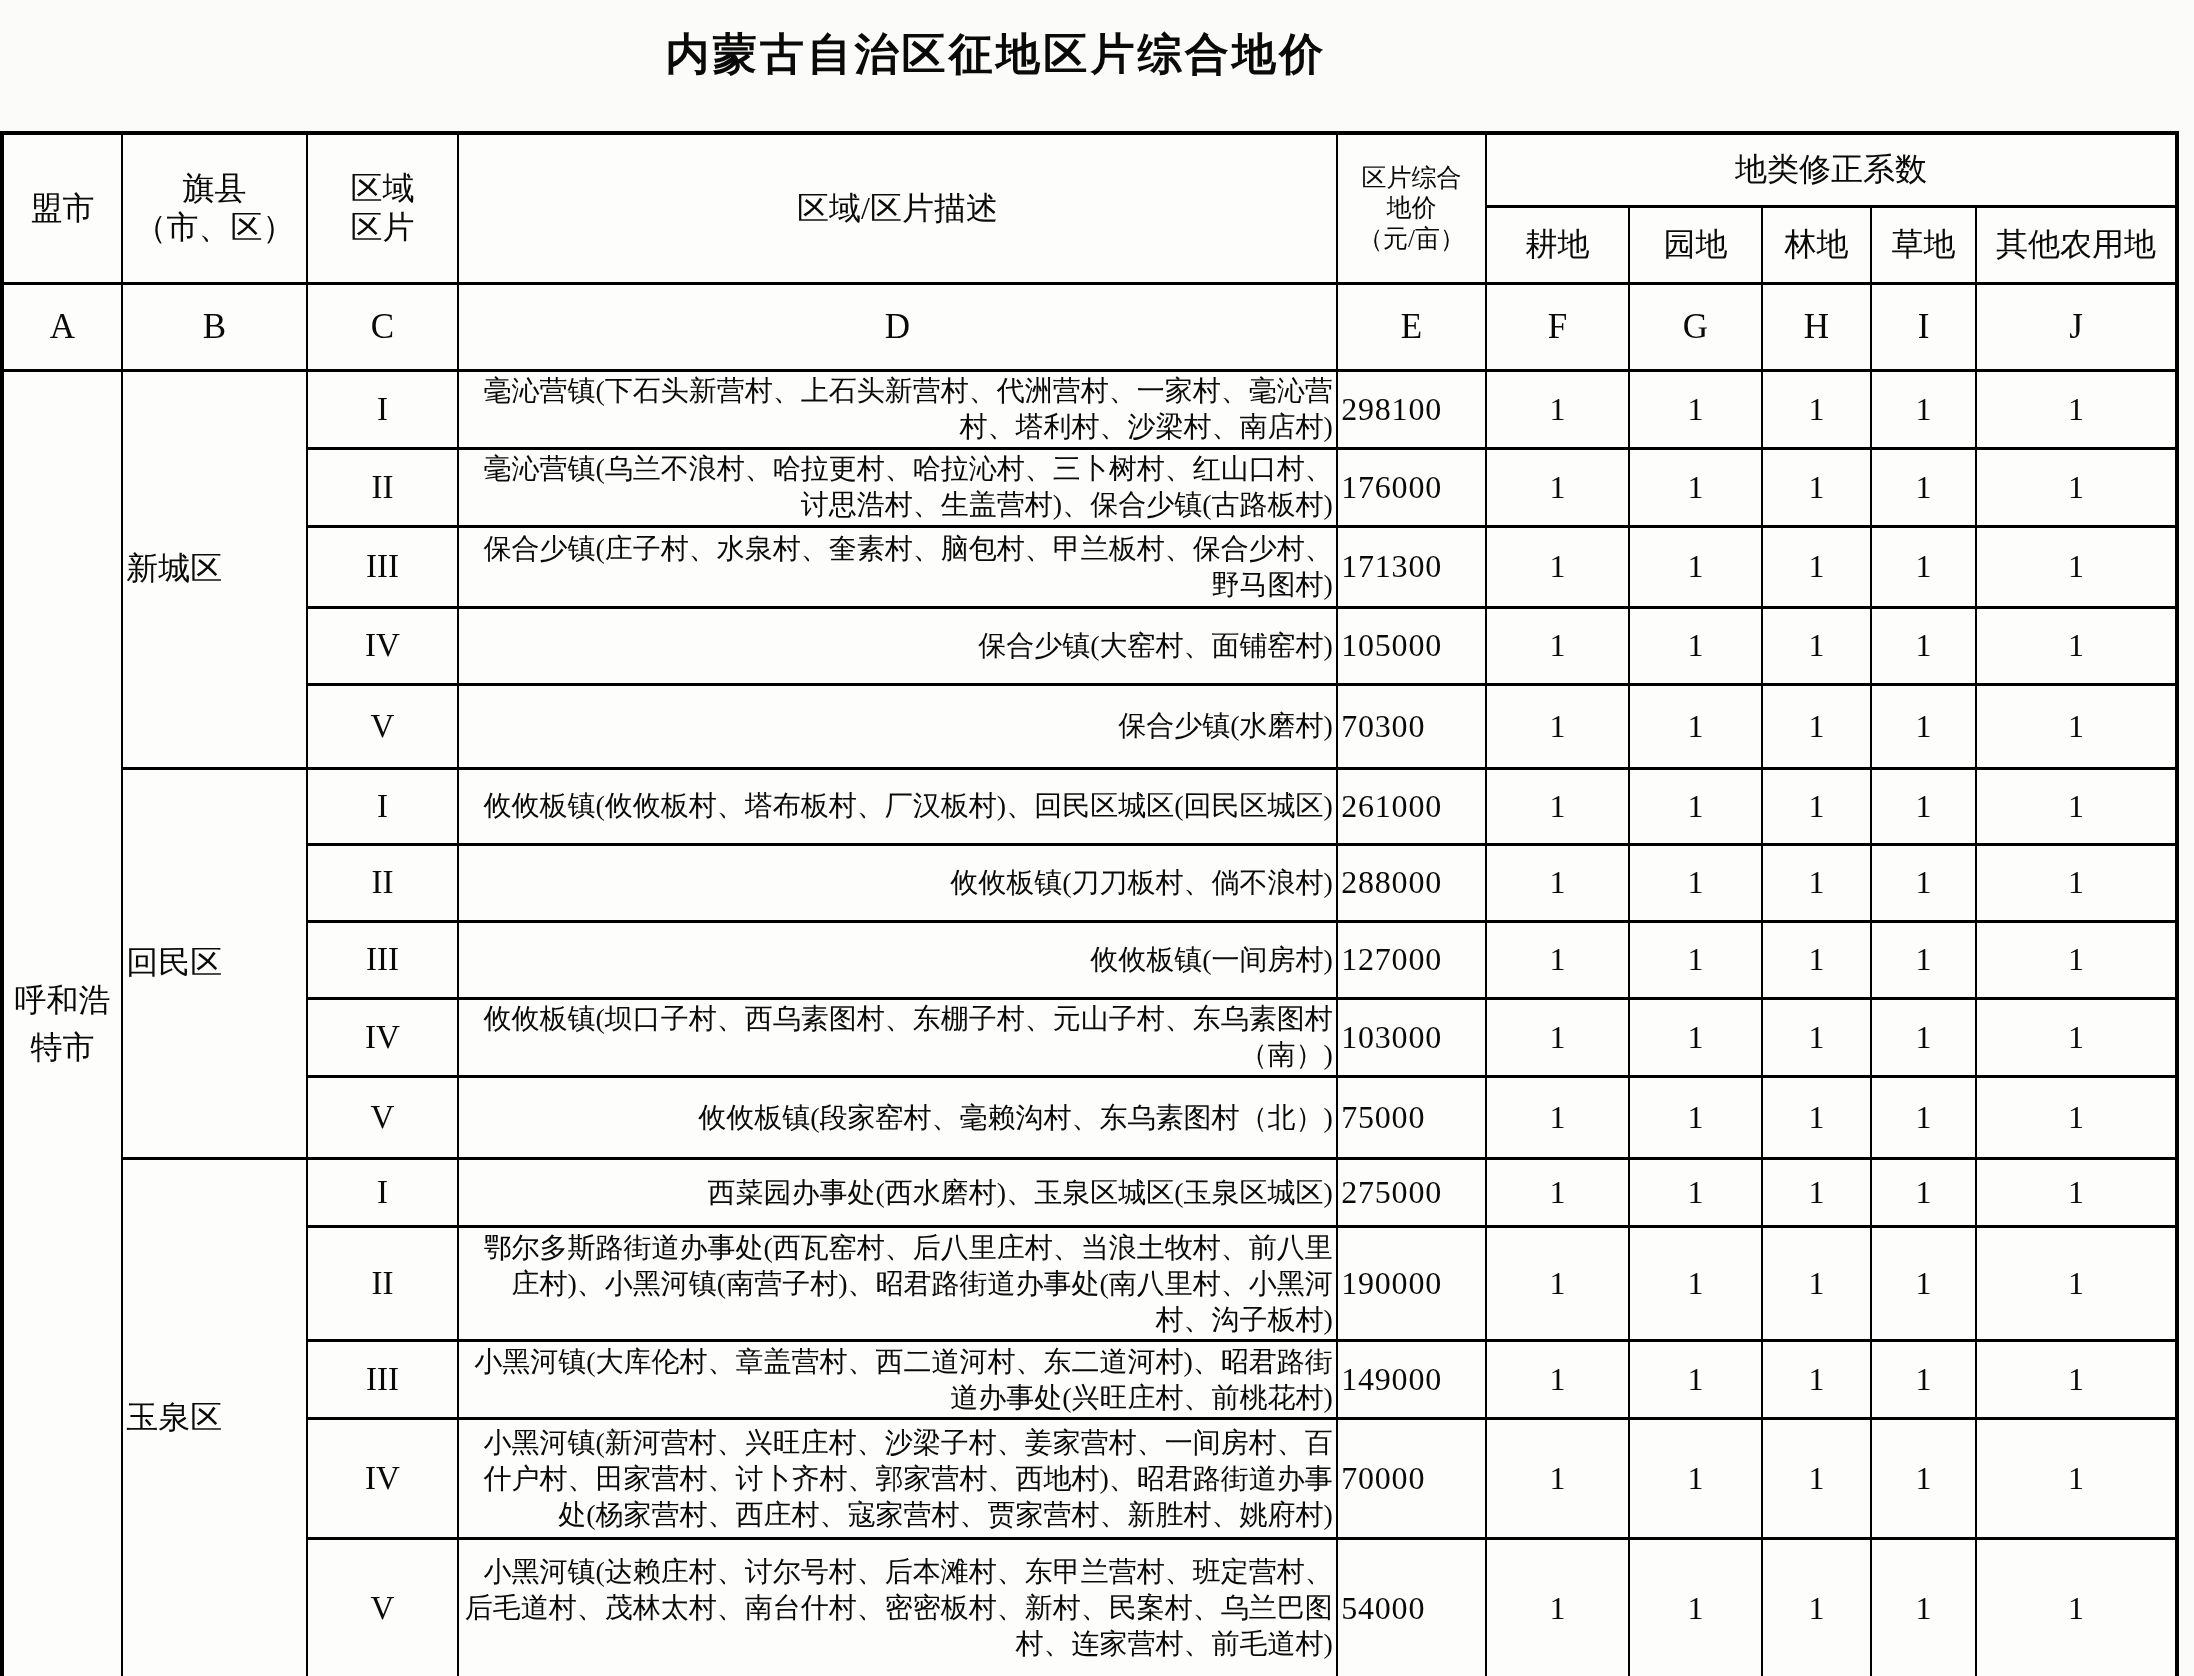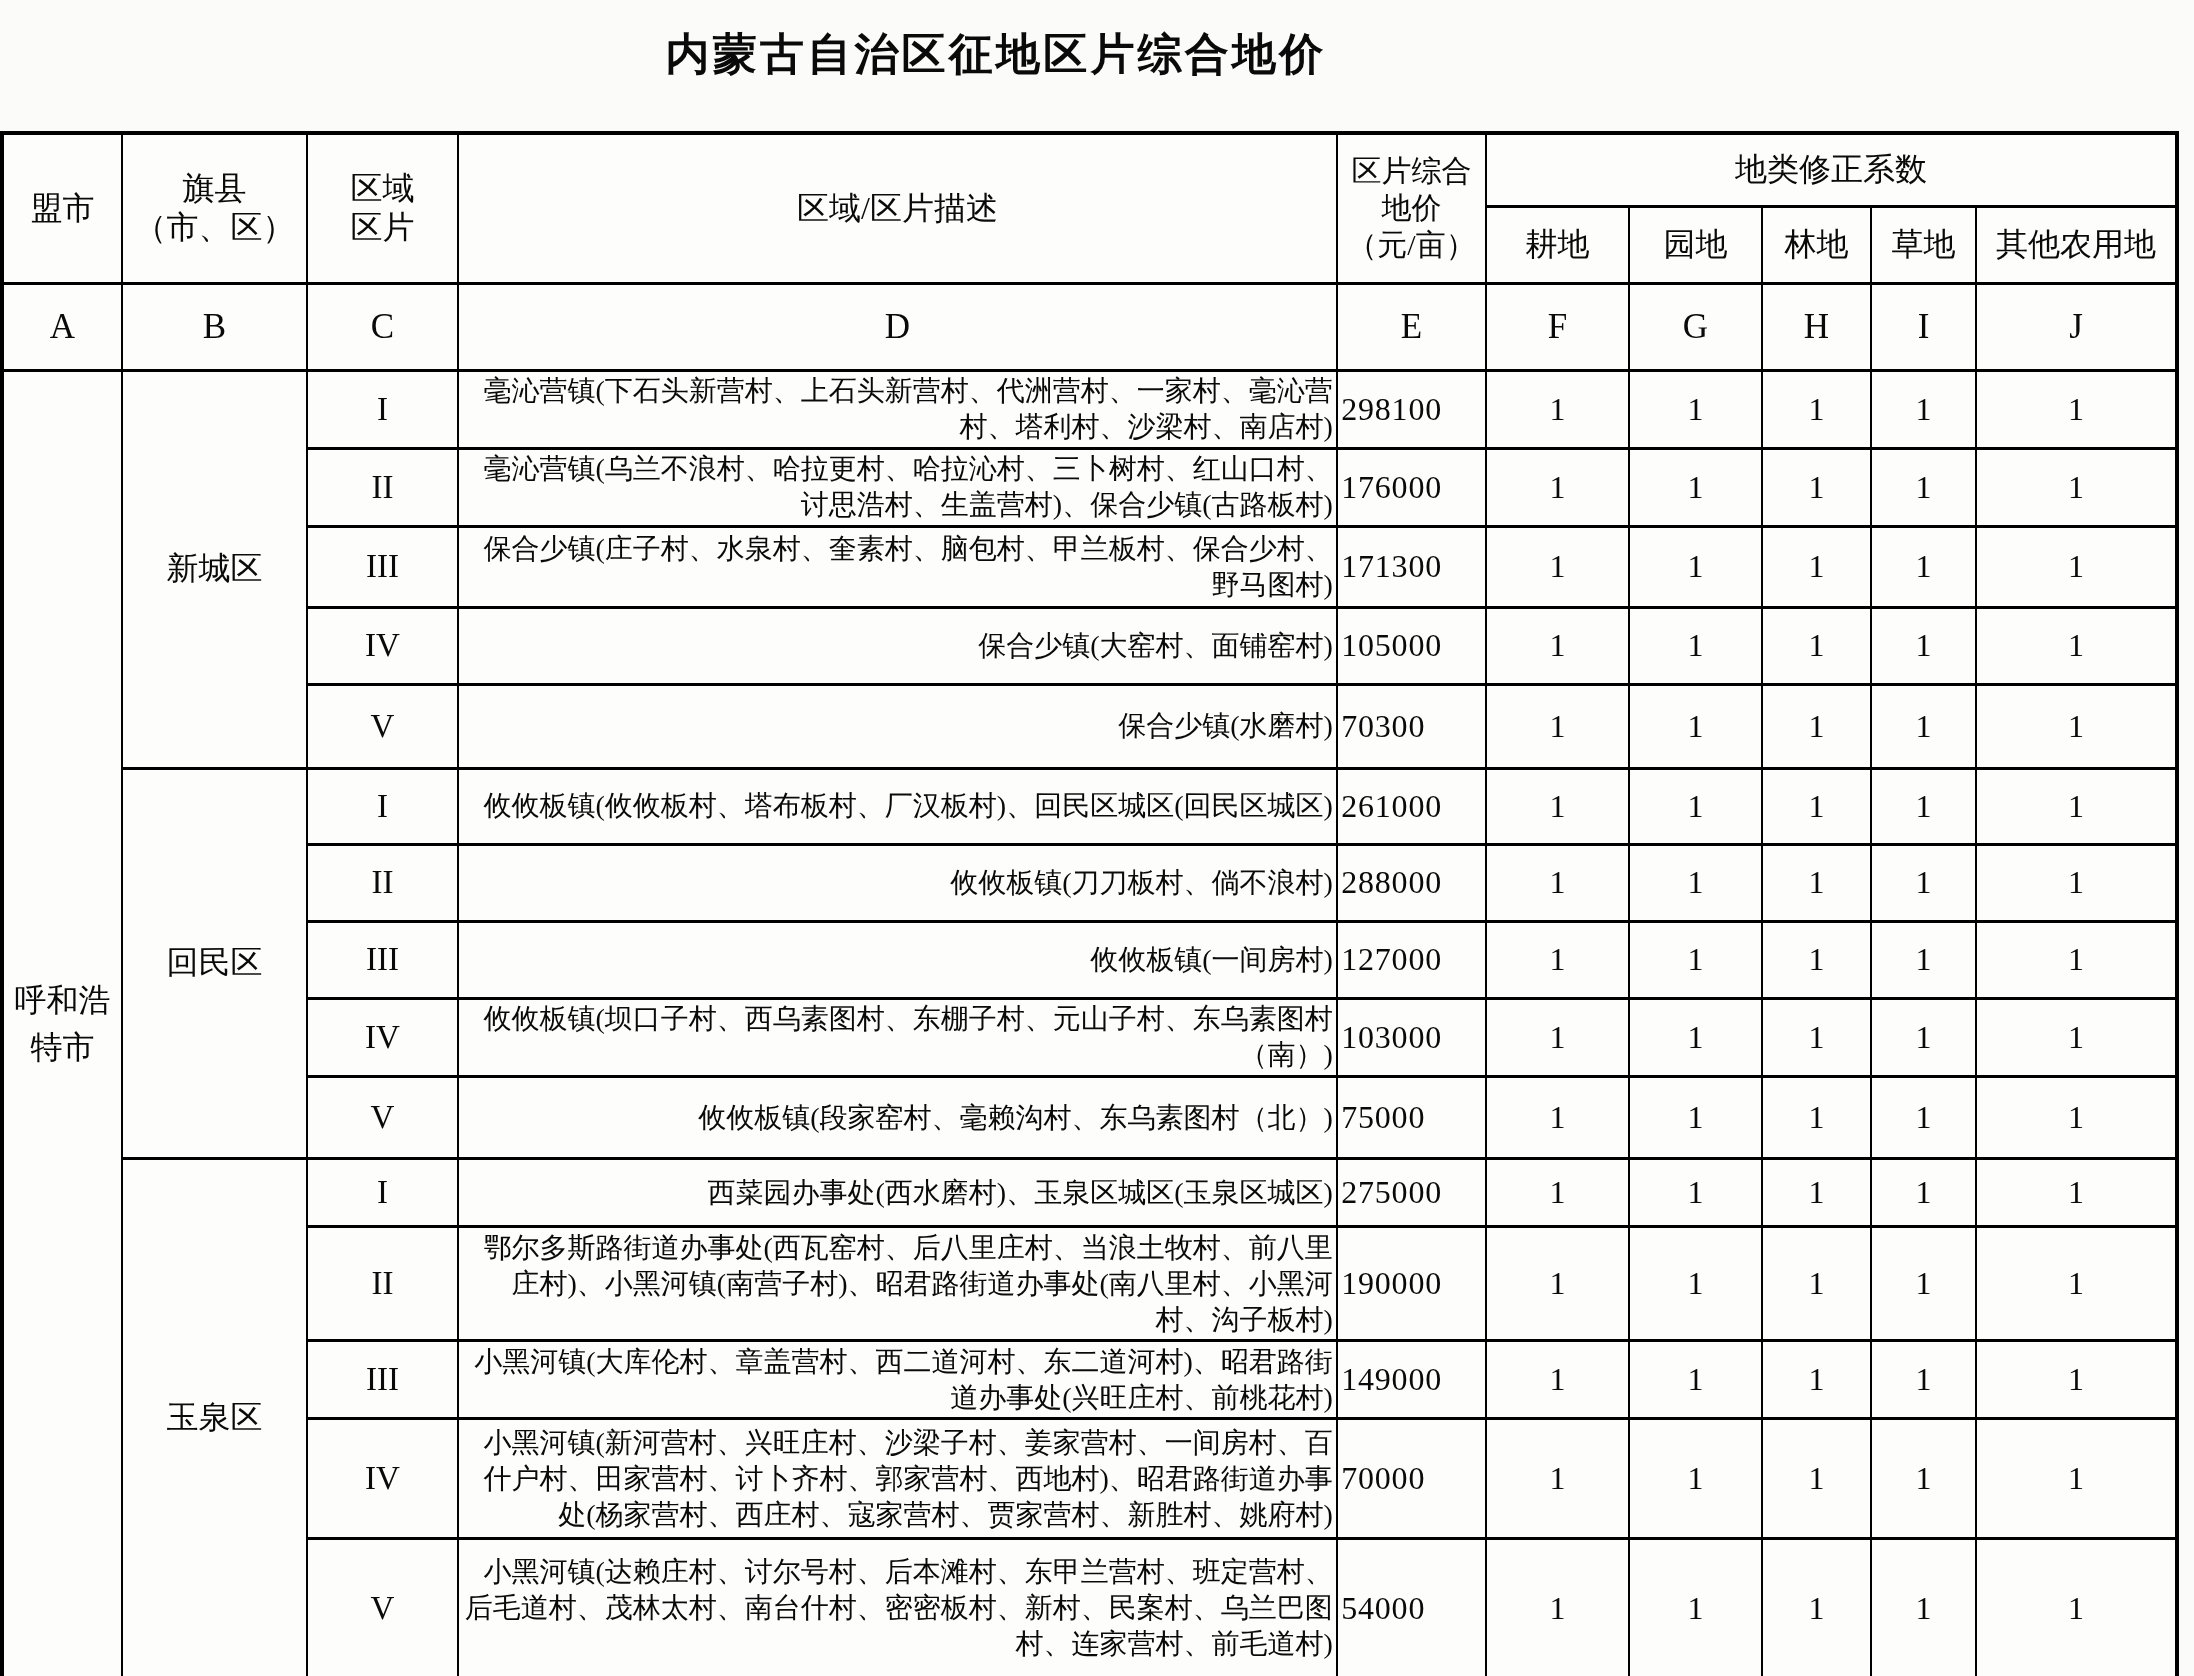--- a/index.html
+++ b/index.html
@@ -32,28 +32,28 @@
     border-right:2.4px solid #000;
     border-top:3.2px solid #000;
     border-bottom:3.2px solid #000;
     box-sizing:border-box;
     vertical-align:middle;
     font-weight:normal;
     padding:1.6px 3.2px;
     overflow:hidden;
   }
   .hcell{ text-align:center; font-size:32px; line-height:1.22; }
-  .hcell.price-h{ font-size:30px; }
+  .hcell.price-h{ font-size:25px; }
   .pre{ white-space:pre-line; }
   .hrow1{ height:73px; }
   .hrow2{ height:77px; }
   .hrow3{ height:87px; }
   .letter{ text-align:center; font-size:35px; }
   .c-city{ text-align:center; font-size:32px; line-height:1.45; padding:0 12.6px; }
-  .c-district{ text-align:center; font-size:32px; }
+  .c-district{ text-align:left; font-size:32px; }
   .c-zone{ text-align:center; font-size:33px; }
   .c-desc{ text-align:right; font-size:28px; line-height:36px; padding:1.6px 4.7px 1.6px 3.2px; }
   .c-price{ text-align:left; font-size:32px; letter-spacing:0.8px; }
   .c-coeff{ text-align:center; font-size:32px; }
 </style>
 </head>
 <body>
 
 <div class="page">
   <div class="title">内蒙古自治区征地区片综合地价</div>

